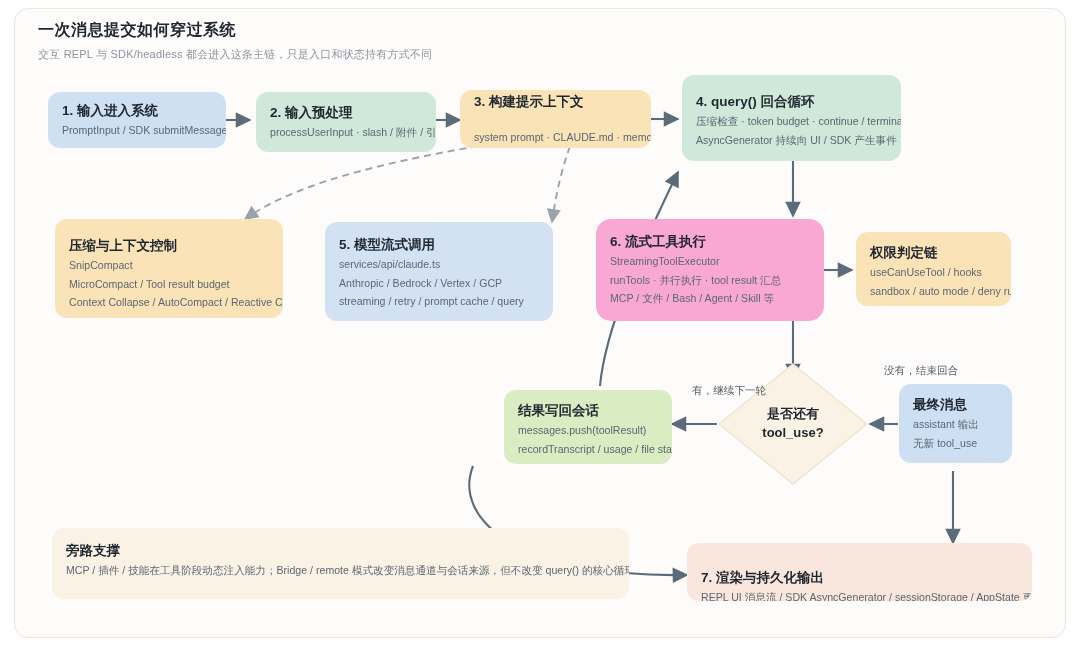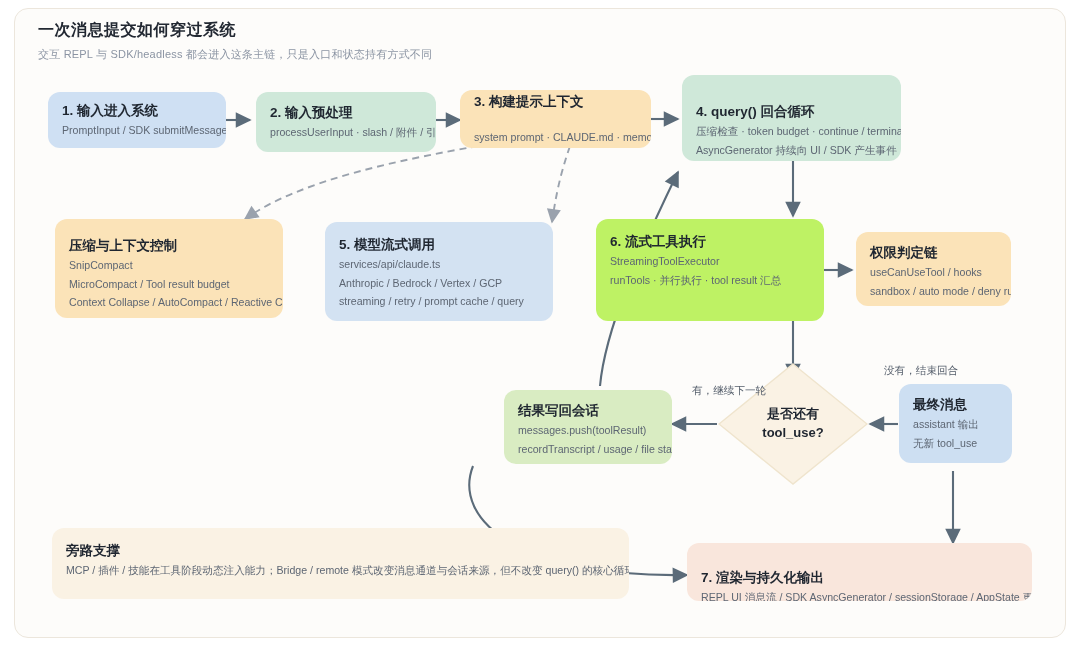--- a/index.html
+++ b/index.html
@@ -61,21 +61,21 @@
     color: #5d6673;
     white-space: nowrap;
     line-height: 1.55;
     margin-top: 2px;
   }
   .node.center { display:flex; flex-direction:column; justify-content:center; }
   .blue   { background: #cfe0f3; }
   .green  { background: #cfe8d9; }
   .amber  { background: #fbe3b8; }
   .bluelt { background: #d3e2f2; }
-  .pink   { background: #bef264; }
+  .pink   { background: #f9a8d4; border-radius: 15px; }
   .lime   { background: #d9ecc2; }
   .blue2  { background: #cddff2; }
   .cream  { background: #faf2e4; }
   .peach  { background: #f9e6dc; }
 
   .diamond {
     position: absolute;
     width: 150px; height: 122px;
   }
   .diamond .dtxt {
@@ -153,21 +153,21 @@
   <div class="node green center" style="left:256px; top:92px; width:180px; height:60px;">
     <div class="t">2. 输入预处理</div>
     <div class="l">processUserInput · slash / 附件 / 引用</div>
   </div>
 
   <div class="node amber center" style="left:460px; top:90px; width:191px; height:58px;gap:16px;">
     <div class="t">3. 构建提示上下文</div>
     <div class="l">system prompt · CLAUDE.md · memory · git,</div>
   </div>
 
-  <div class="node green" style="left:682px; top:75px; width:219px; height:86px; padding-top:28px;">
+  <div class="node green" style="left:682px; top:75px; width:219px; height:86px; padding-top:18px;">
     <div class="t">4. query() 回合循环</div>
     <div class="l">压缩检查 · token budget · continue / terminal</div>
     <div class="l">AsyncGenerator 持续向 UI / SDK 产生事件</div>
   </div>
 
   <div class="node amber" style="left:55px; top:219px; width:228px; height:99px; padding-top:18px;">
     <div class="t">压缩与上下文控制</div>
     <div class="l">SnipCompact</div>
     <div class="l">MicroCompact / Tool result budget</div>
     <div class="l">Context Collapse / AutoCompact / Reactive Compact</div>
@@ -177,20 +177,21 @@
     <div class="t">5. 模型流式调用</div>
     <div class="l">services/api/claude.ts</div>
     <div class="l">Anthropic / Bedrock / Vertex / GCP</div>
     <div class="l">streaming / retry / prompt cache / query</div>
   </div>
 
   <div class="node pink" style="left:596px; top:219px; width:228px; height:102px; padding-top:14px;">
     <div class="t">6. 流式工具执行</div>
     <div class="l">StreamingToolExecutor</div>
     <div class="l">runTools · 并行执行 · tool result 汇总</div>
+    <div class="l">MCP / 文件 / Bash / Agent / Skill 等</div>
   </div>
 
   <div class="node amber" style="left:856px; top:232px; width:155px; height:74px; padding-top:12px;">
     <div class="t">权限判定链</div>
     <div class="l">useCanUseTool / hooks</div>
     <div class="l">sandbox / auto mode / deny rules</div>
   </div>
 
   <div class="node lime" style="left:504px; top:390px; width:168px; height:74px; padding-top:12px;">
     <div class="t">结果写回会话</div>

